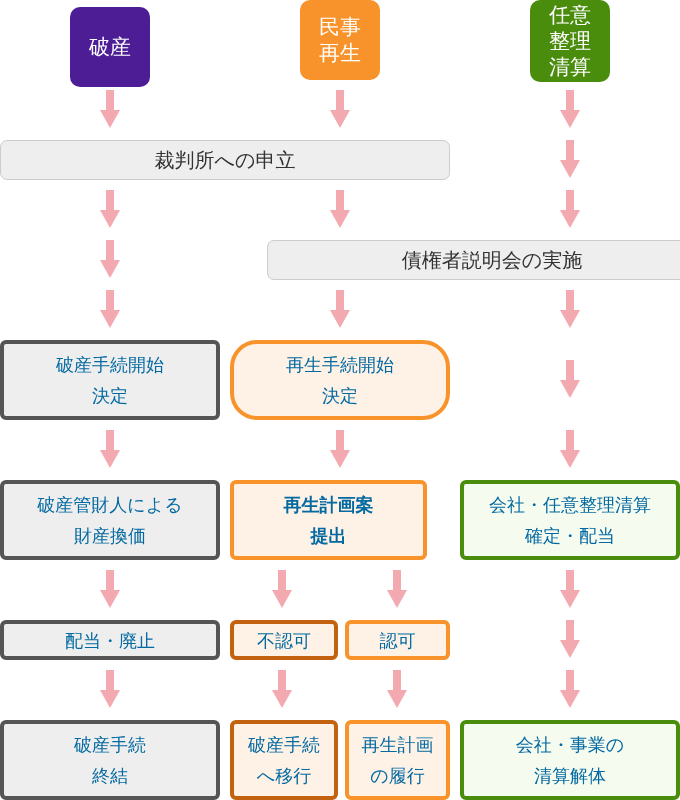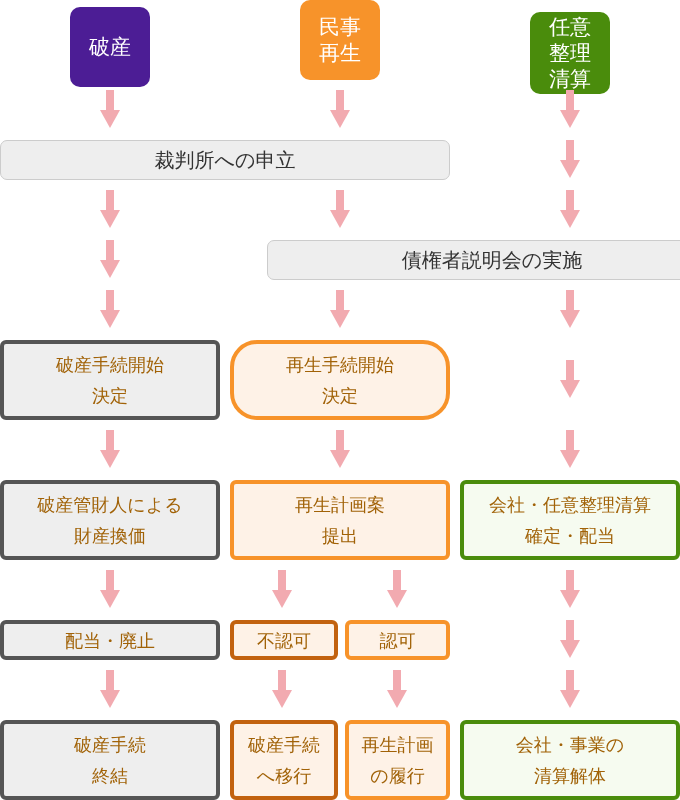--- a/index.html
+++ b/index.html
@@ -7,36 +7,36 @@
        font-family:"DejaVu Serif","Liberation Serif",serif;color:#333;}
   .abs{position:absolute;box-sizing:border-box;}
   .head{border-radius:10px;color:#fff;font-family:"DejaVu Sans","Liberation Sans",sans-serif;
         font-size:21px;line-height:26px;display:flex;align-items:center;justify-content:center;text-align:center;}
   .head span{display:block;width:50px;word-break:break-all;}
   .arrow{width:20px;height:38px;}
   .arrow svg{display:block;}
   .banner{background:#eeeeee;border:1px solid #ccc;border-radius:7px;font-family:"DejaVu Sans","Liberation Sans",sans-serif;
           font-size:20px;display:flex;align-items:center;justify-content:center;color:#333;}
   .box{border-radius:6px;border:4px solid;display:flex;align-items:center;justify-content:center;text-align:center;
-       font-size:18px;line-height:31px;white-space:pre-line;color:#a16207;}
+       font-size:18px;line-height:31px;white-space:pre-line;color:#0369a1;}
   .b-black{border-color:#555;background:#eeeeee;}
   .b-orange{border-color:#f7932a;background:#fef2e7;}
   .b-dorange{border-color:#c2620f;background:#fef2e7;}
   .b-green{border-color:#4a8c0c;background:#f6fbf0;}
 </style>
 </head>
 <body>
 
 <div class="abs head" style="left:70px;top:7px;width:80px;height:80px;background:#4c1d95;">
   <span>破産</span>
 </div>
 <div class="abs head" style="left:300px;top:0;width:80px;height:80px;background:#f7932a;">
   <span>民事再生</span>
 </div>
-<div class="abs head" style="left:530px;top:12px;width:80px;height:82px;background:#4a8c0c;">
+<div class="abs head" style="left:530px;top:0;width:80px;height:82px;background:#4a8c0c;">
   <span>任意整理清算</span>
 </div>
 
 <div class="abs banner" style="left:0;top:140px;width:450px;height:40px;">
   <span>裁判所への申立</span>
 </div>
 <div class="abs banner" style="left:230px;top:240px;width:450px;height:40px;margin-left:37px;">
   <span>債権者説明会の実施</span>
 </div>
 
@@ -46,21 +46,21 @@
 </div>
 <div class="abs box b-orange" style="left:230px;top:340px;width:220px;height:80px;border-radius:27px;">
   <span>再生手続開始
 決定</span>
 </div>
 
 <div class="abs box b-black" style="left:0;top:480px;width:220px;height:80px;">
   <span>破産管財人による
 財産換価</span>
 </div>
-<div class="abs box b-orange" style="left:230px;top:480px;width:220px;height:80px;">
+<div class="abs box b-orange" style="left:230px;top:480px;width:197px;height:80px;font-weight:bold;">
   <span>再生計画案
 提出</span>
 </div>
 <div class="abs box b-green" style="left:460px;top:480px;width:220px;height:80px;">
   <span>会社・任意整理清算
 確定・配当</span>
 </div>
 
 <div class="abs box b-black" style="left:0;top:620px;width:220px;height:40px;">
   <span>配当・廃止</span>

